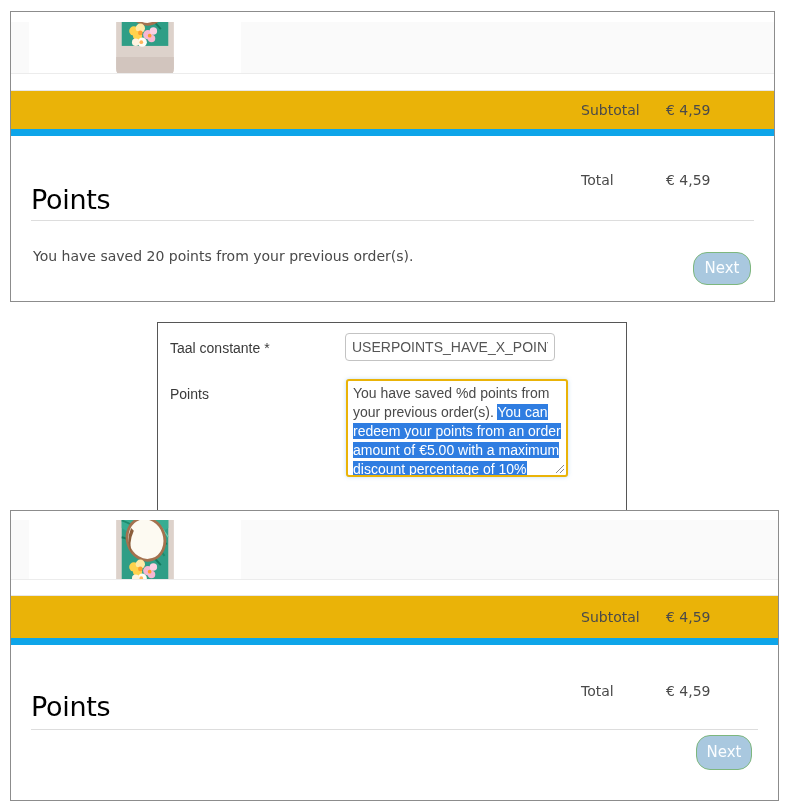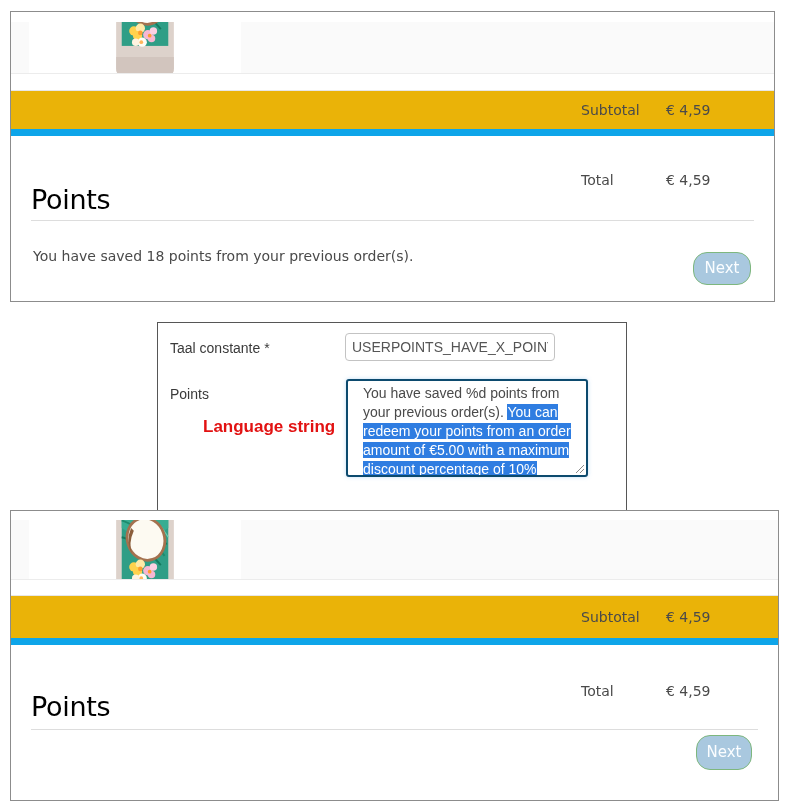--- a/index.html
+++ b/index.html
@@ -43,21 +43,21 @@
   .next-btn{position:absolute;border-radius:14px;color:#fbfdff;font-size:15px;text-align:center;cursor:pointer;}
   #panel-top .next-btn{right:23px;top:240px;width:56px;height:31px;line-height:31px;}
   #panel-bottom .next-btn{right:26px;top:224px;width:54px;height:33px;line-height:33px;}
 
   
   .fld-label{position:absolute;left:12px;font-size:14px;color:#3a3a3a;}
   #lbl-const{top:17px;}
   #lbl-tekst{top:63px;}
   .const-input{position:absolute;left:187px;top:10px;width:196px;height:26px;border:1px solid #c3c3c3;border-radius:4px;padding:0 6px;font-size:14px;color:#555;font-family:"Liberation Sans",sans-serif;background:#fff;}
   .editor-annotation{position:absolute;left:45px;top:94px;font-size:17px;font-weight:bold;}
-  .tekst-box{position:absolute;left:188px;top:56px;width:208px;height:88px;border:2px solid #0c4a6e;border-radius:3px;padding:3px 15px;font-size:14px;line-height:19px;color:#4a4a4a;background:#fff;overflow:hidden;cursor:text;box-shadow:0 0 4px rgba(102,175,233,0.4);}
+  .tekst-box{position:absolute;left:188px;top:56px;width:208px;height:88px;border:2px solid #eab308;border-radius:3px;padding:3px 5px;font-size:14px;line-height:19px;color:#4a4a4a;background:#fff;overflow:hidden;cursor:text;box-shadow:0 0 4px rgba(102,175,233,0.4);}
   .resize-handle{position:absolute;right:1px;bottom:1px;width:11px;height:11px;}
 </style>
 </head>
 <body>
 
 <svg width="0" height="0" style="position:absolute">
   <defs>
     <g id="bottle-art">
       <path d="M14,6 Q14,0 22,0 L68,0 Q76,0 76,6 L76,112 Q76,121 66,121 L24,121 Q14,121 14,112 Z" fill="#ddd2cb"></path>
       <path d="M14,100 L76,100 L76,112 Q76,121 66,121 L24,121 Q14,121 14,112 Z" fill="#d2c5be"></path>
@@ -97,29 +97,28 @@
   <div class="row-sub">
     <span class="t-label">Subtotal</span>
     <span class="t-value">€ 4,59</span>
   </div>
   <div class="row-total">
     <span class="t-label">Total</span>
     <span class="t-value">€ 4,59</span>
   </div>
   <div class="points-title">Points</div>
   <div class="points-rule"></div>
-  <div class="points-msg">You have saved 18 points from your previous order(s).</div>
+  <div class="points-msg">You have saved 20 points from your previous order(s).</div>
   <div class="next-btn" style="background:#a9c8df;border:1px solid #7eb77e">Next</div>
 </div>
 
 <div class="panel" id="panel-editor">
   <div class="fld-label" id="lbl-const">Taal constante *</div>
   <input class="const-input" type="text" value="USERPOINTS_HAVE_X_POINTS" style="">
   <div class="fld-label" id="lbl-tekst">Points</div>
-  <div class="editor-annotation" style="color:#e21212">Language string</div>
   <div class="tekst-box"><span>You have saved %d points from your previous order(s). </span><span style="background:#2f7de1;color:#fff">You can redeem your points from an order amount of €5.00 with a maximum discount percentage of 10%</span>
     <svg class="resize-handle" viewBox="0 0 11 11">
       <line x1="10" y1="2" x2="2" y2="10" stroke="#8a8a8a" stroke-width="1"></line>
       <line x1="10" y1="6" x2="6" y2="10" stroke="#8a8a8a" stroke-width="1"></line>
     </svg>
   </div>
 </div>
 
 <div class="panel" id="panel-bottom">
   <div class="img-row">

